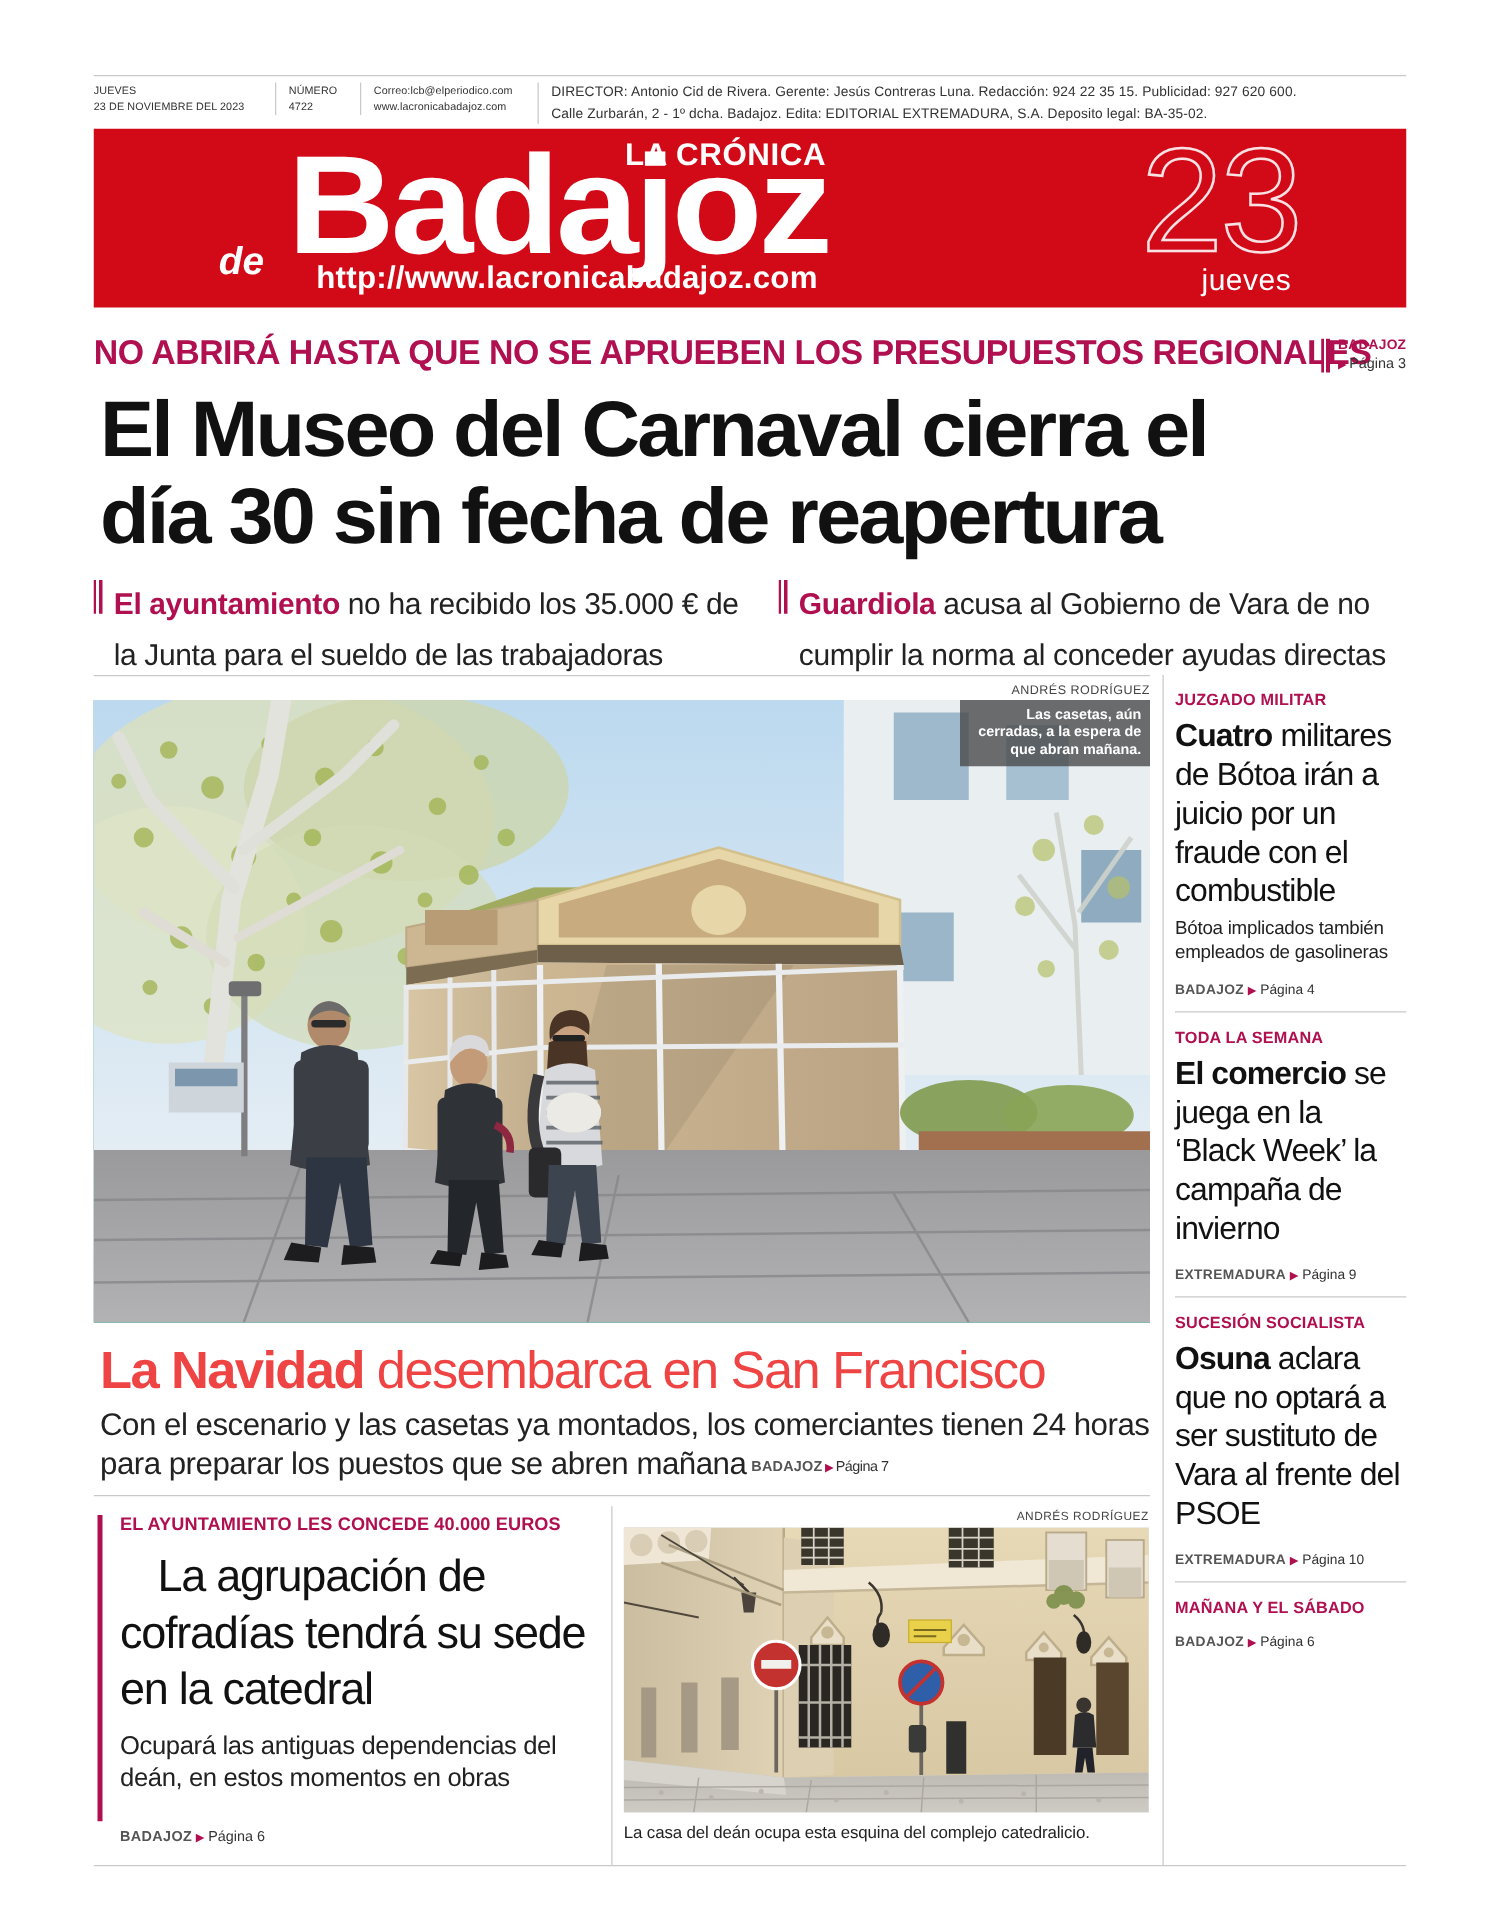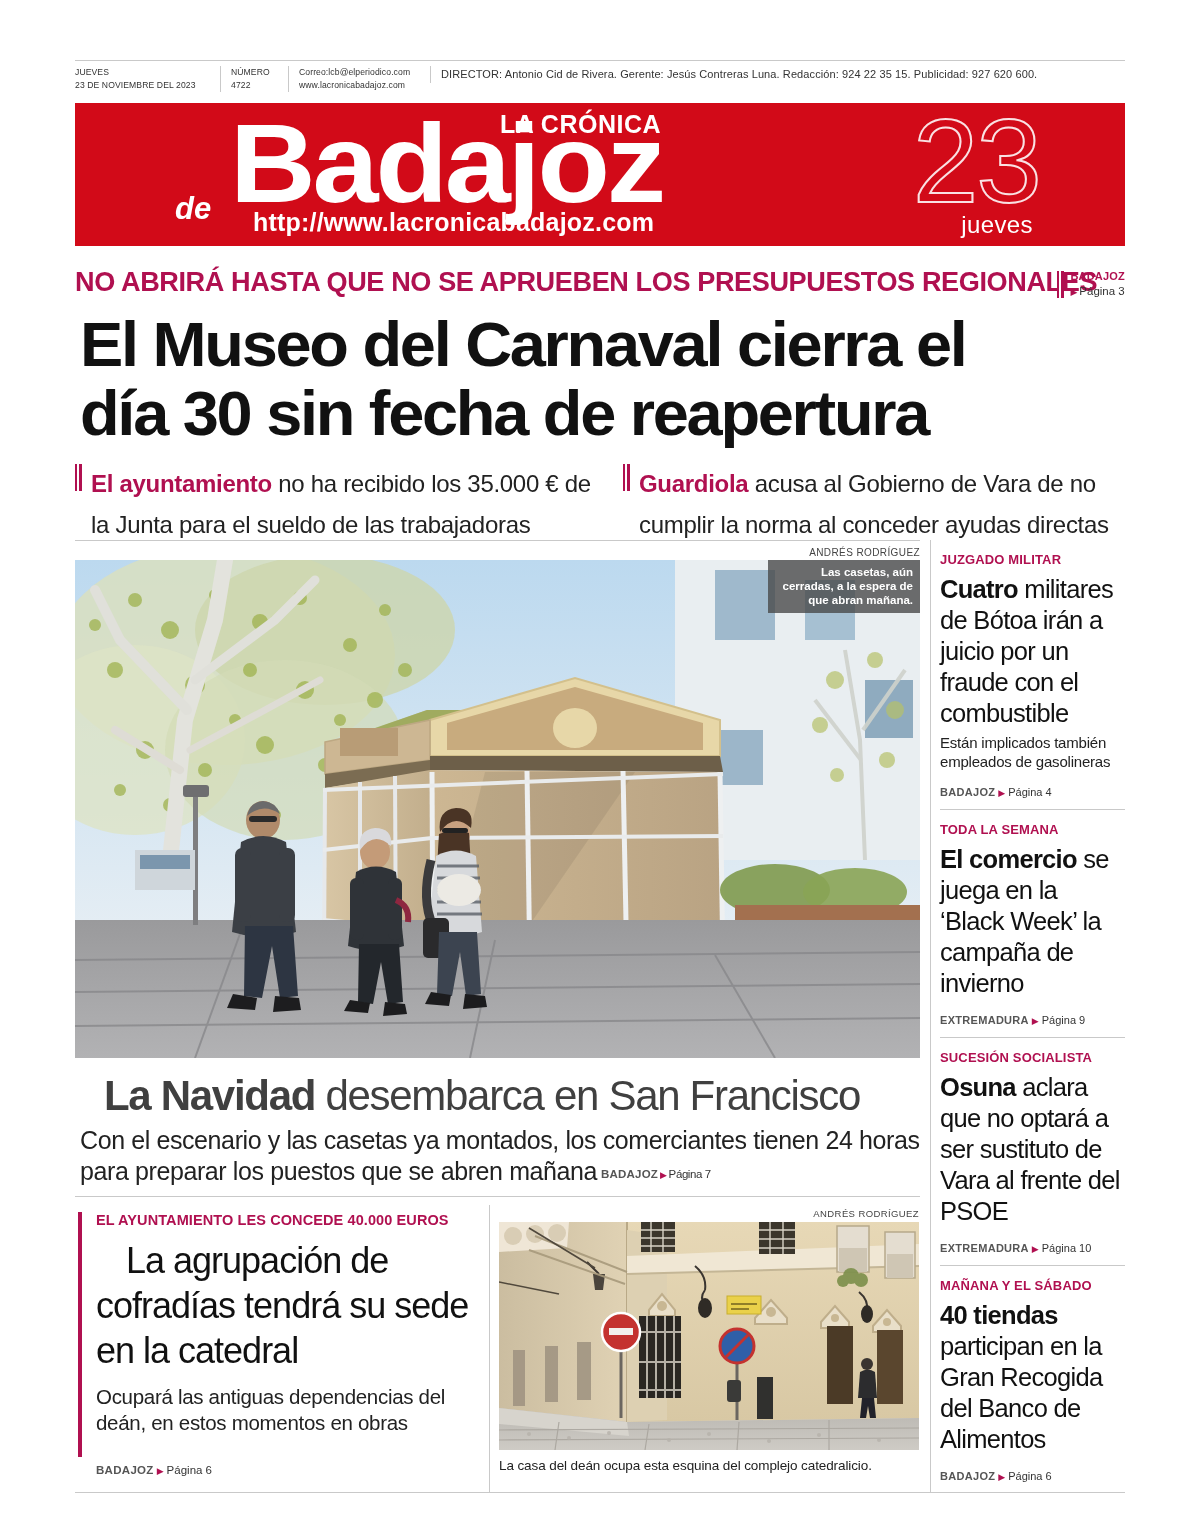--- a/index.html
+++ b/index.html
@@ -117,21 +117,21 @@
   }
   .hero-cap{
     position:absolute;right:0px;top:0px;width:152px;
     background:rgba(70,70,70,.78);
     color:#fff;font-weight:bold;font-size:11.5px;line-height:14px;
     text-align:right;padding:5px 7px 6px 7px;box-sizing:border-box;
   }
   
   .hero-head{
     position:absolute;left:80px;top:1073px;width:850px;
-    font-size:42px;line-height:46px;letter-spacing:-1.3px;color:#404040;margin-left:24px;
+    font-size:42px;line-height:46px;letter-spacing:-1.3px;color:#ef4444;
   }
   .hero-head b{font-weight:bold;}
   .hero-head span{font-weight:normal;}
   .hero-sub{
     position:absolute;left:80px;top:1125px;width:848px;
     font-size:25px;line-height:31px;color:#222;letter-spacing:-0.4px;
   }
   .hero-ref{
     display:inline-block;font-size:11.5px;vertical-align:2px;margin-left:4px;white-space:nowrap;
   }
@@ -212,20 +212,21 @@
     <div class="ib-cell ib-num b">
       <div class="ib-line">NÚMERO</div>
       <div class="ib-line">4722</div>
     </div>
     <div class="ib-cell ib-mail b">
       <div class="ib-line">Correo:lcb@elperiodico.com</div>
       <div class="ib-line">www.lacronicabadajoz.com</div>
     </div>
     <div class="ib-cell ib-dir b">
       <div class="ib-line">DIRECTOR: Antonio Cid de Rivera. Gerente: Jesús Contreras Luna. Redacción: 924 22 35 15. Publicidad: 927 620 600.</div>
+      <div class="ib-line">Calle Zurbarán, 2 - 1º dcha. Badajoz. Edita: EDITORIAL EXTREMADURA, S.A. Deposito legal: BA-35-02.</div>
     </div>
   </div>
 
   <div class="masthead">
     <div class="mh-lacronica">LA CRÓNICA</div>
     <div class="mh-badajoz">Badajoz</div>
     <div class="mh-de">de</div>
     <div class="mh-url">http://www.lacronicabadajoz.com</div>
     <div class="mh-23">23</div>
     <div class="mh-jueves">jueves</div>
@@ -661,40 +662,39 @@
       </g>
     </svg>
   </div>
   <div class="br-cap">La casa del deán ocupa esta esquina del complejo catedralicio.</div>
 
   <div class="sidebar">
 
     <div class="sb-item">
       <div class="sb-kick">JUZGADO MILITAR</div>
       <div class="sb-head"><b>Cuatro</b><span> militares de Bótoa irán a juicio por un fraude con el combustible</span></div>
-      <div class="sb-sub">Están implicados también empleados de gasolineras</div>
+      <div class="sb-sub">Bótoa implicados también empleados de gasolineras</div>
       <div class="sb-ref"><span class="sec">BADAJOZ</span><span class="tri">▶</span><span class="pag">Página 4</span></div>
     </div>
     <div class="sb-sep"></div>
 
     <div class="sb-item">
       <div class="sb-kick">TODA LA SEMANA</div>
       <div class="sb-head"><b>El comercio</b><span> se juega en la ‘Black Week’ la campaña de invierno</span></div>
       <div class="sb-ref"><span class="sec">EXTREMADURA</span><span class="tri">▶</span><span class="pag">Página 9</span></div>
     </div>
     <div class="sb-sep"></div>
 
     <div class="sb-item">
       <div class="sb-kick">SUCESIÓN SOCIALISTA</div>
       <div class="sb-head"><b>Osuna</b><span> aclara que no optará a ser sustituto de Vara al frente del PSOE</span></div>
       <div class="sb-ref"><span class="sec">EXTREMADURA</span><span class="tri">▶</span><span class="pag">Página 10</span></div>
     </div>
     <div class="sb-sep"></div>
 
     <div class="sb-item">
       <div class="sb-kick">MAÑANA Y EL SÁBADO</div>
-      <div class="sb-head"><b>40 tiendas</b><span> participan en la Gran Recogida del Banco de Alimentos</span></div>
       <div class="sb-ref"><span class="sec">BADAJOZ</span><span class="tri">▶</span><span class="pag">Página 6</span></div>
     </div>
 
   </div>
 
 </div>
 
 </body></html>

